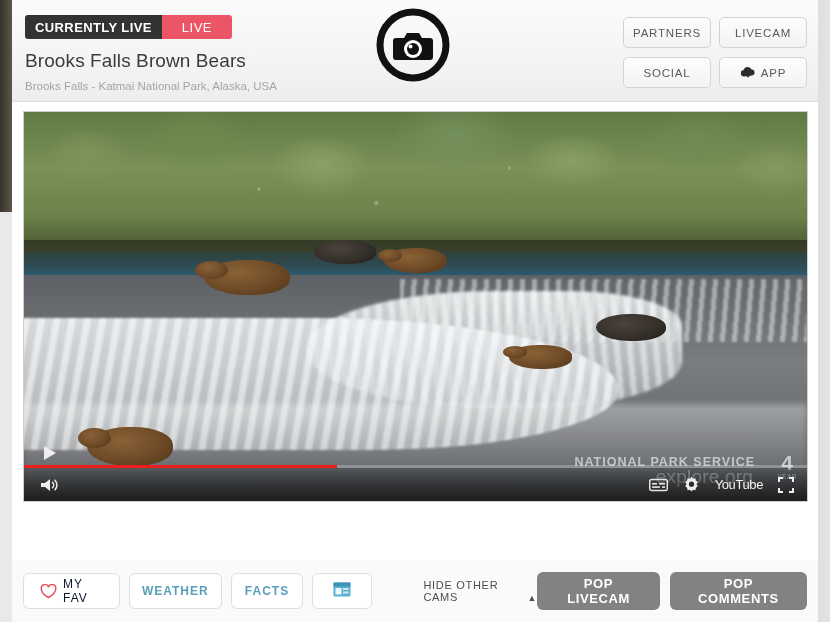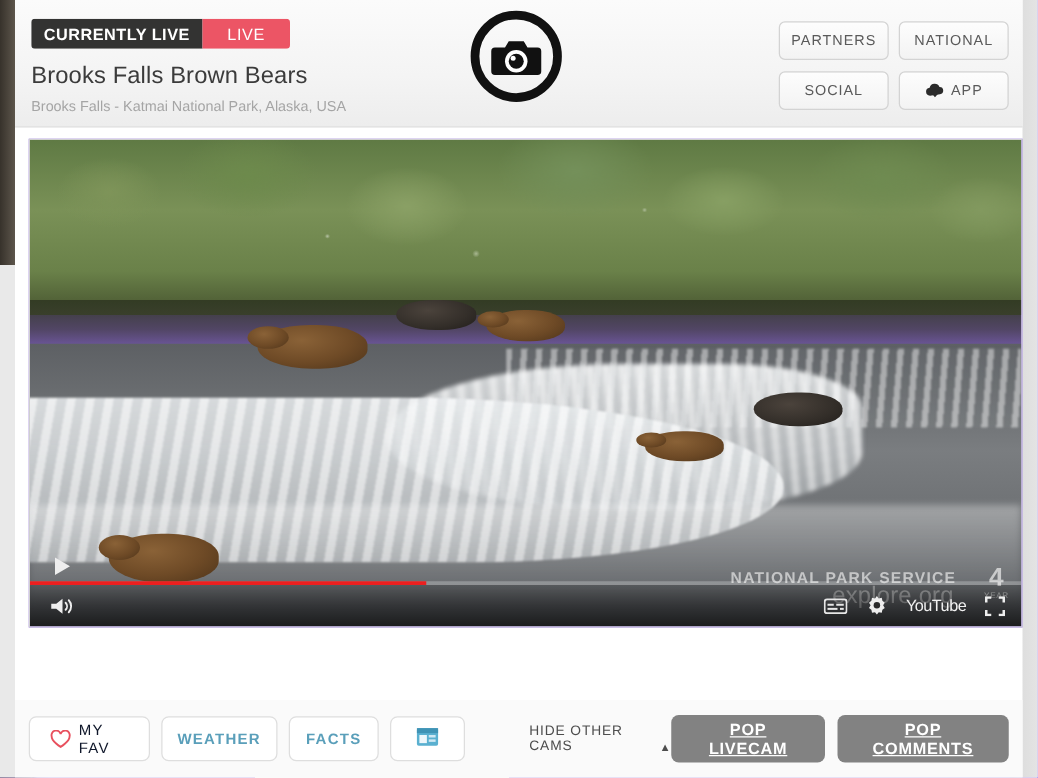--- a/index.html
+++ b/index.html
@@ -87,24 +87,24 @@
     background: linear-gradient(to bottom,#fdfdfd,#f3f3f3);
     color: #5a5a5a; font-size: 11.5px; letter-spacing: .8px;
     display: flex; align-items: center; justify-content: center;
     cursor: pointer;
   }
   .tbtn .cloud-ico { margin-right: 5px; display: flex; }
 
   
   .video-wrap {
     position: relative;
-    margin: 9px 0 0 11px;
+    margin: 9px 10px 0 11px;
     height: 391px;
     border: 1px solid #cfcfcf;
-    background: #8b5cf6;
+    background: #0369a1;
     overflow: hidden;
   }
   .scene { position: absolute; inset: 0; }
 
   
   .forest {
     position: absolute; left: 0; top: 0; width: 100%; height: 36%;
     background:
       radial-gradient(ellipse 60px 40px at 8% 30%, #7e9459 0%, transparent 70%),
       radial-gradient(ellipse 80px 50px at 22% 20%, #6d8a4c 0%, transparent 70%),
@@ -228,21 +228,21 @@
     margin-left: 42px; font-size: 11px; color: #4d4d4d;
     letter-spacing: .7px; display: flex; align-items: flex-end; cursor: pointer;
   }
   .hide-cams .caret { margin-left: 7px; font-size: 9px; }
   .pop-group { margin-left: auto; display: flex; gap: 10px; }
   .pop-btn {
     height: 38px; padding: 0 22px; border-radius: 6px;
     background: #828282; color: #fff; border: none;
     font-size: 13px; font-weight: bold; letter-spacing: .6px;
     display: flex; align-items: center; justify-content: center;
-    cursor: pointer; font-family: "Liberation Sans", sans-serif; text-decoration: underline;
+    cursor: pointer; font-family: "Liberation Sans", sans-serif;
   }
 </style>
 </head>
 <body>
 
 <div class="left-gutter"></div>
 <div class="left-gutter-low"></div>
 <div class="right-gutter"></div>
 
 <div class="page">
@@ -265,21 +265,21 @@
         <circle cx="39" cy="43" r="6" fill="#111"></circle>
         <circle cx="36.5" cy="40.5" r="2" fill="#fff"></circle>
       </svg>
     </div>
 
     <div class="top-btns">
       <div class="tbtn">
         <span>PARTNERS</span>
       </div>
       <div class="tbtn">
-        <span>NATIONAL</span>
+        <span>LIVECAM</span>
       </div>
       <div class="tbtn">
         <span>SOCIAL</span>
       </div>
       <div class="tbtn">
         <span class="cloud-ico">
           <svg width="16" height="13" viewBox="0 0 16 13">
             <path d="M4 10.5a3.2 3.2 0 0 1 -.3 -6.38A4.2 4.2 0 0 1 11.6 3.6a2.9 2.9 0 0 1 .4 5.78z" fill="#2b2b2b"></path>
             <path d="M8 5.5 v4.2 M5.8 8 L8 10.6 L10.2 8" stroke="#2b2b2b" stroke-width="1.6" fill="none" stroke-linecap="round"></path>
           </svg>

